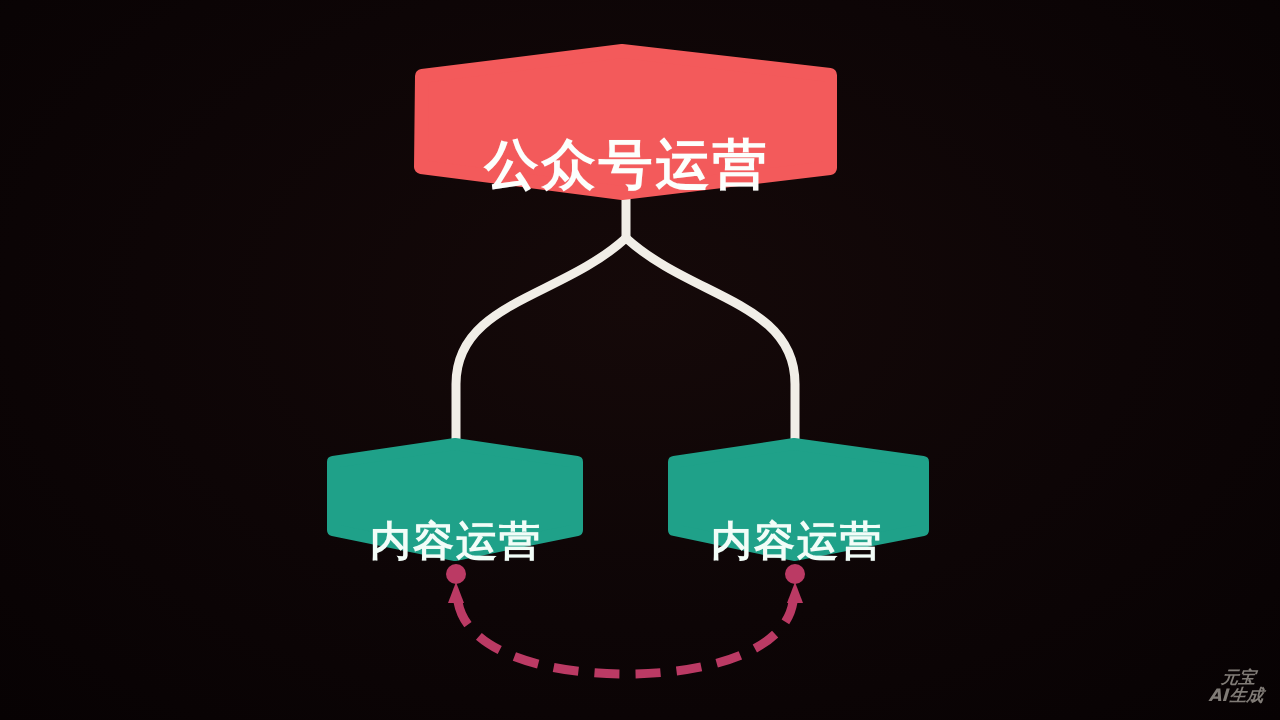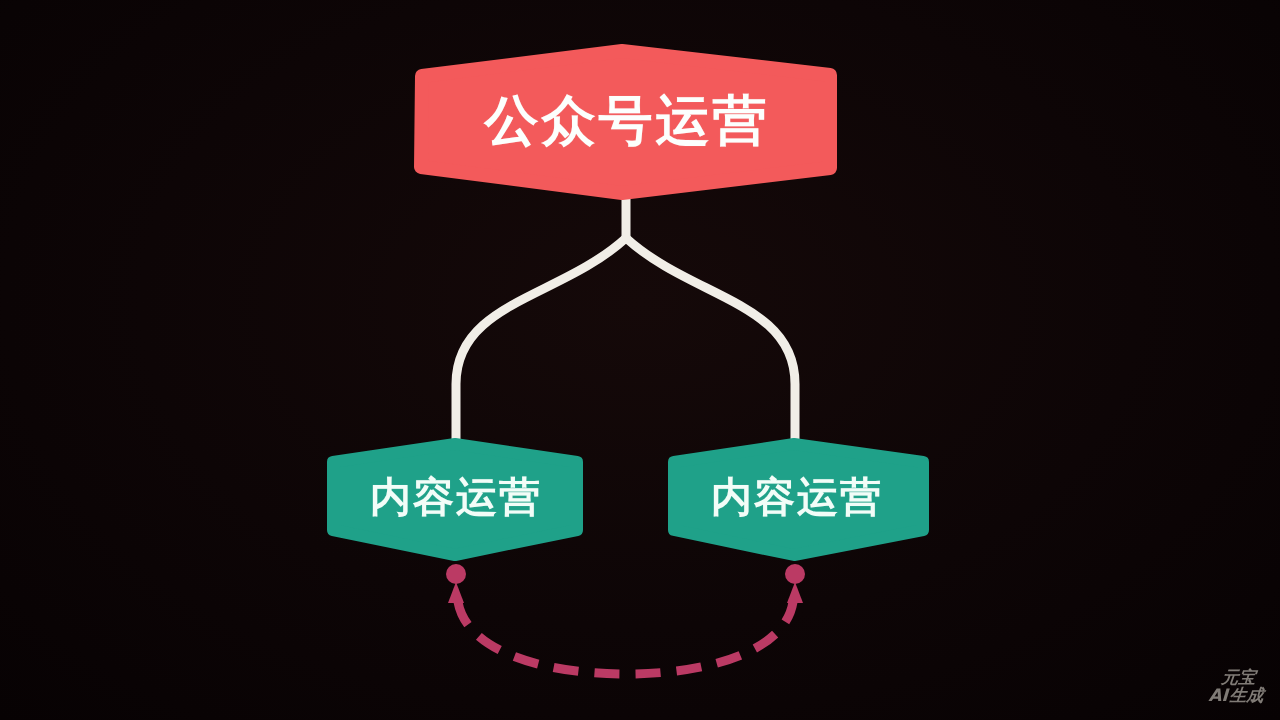--- a/index.html
+++ b/index.html
@@ -26,20 +26,21 @@
     height: 720px;
   }
   .node-label {
     position: absolute;
     transform: translate(-50%, -50%);
     text-align: center;
     white-space: nowrap;
     font-weight: bold;
     color: #fcfffd;
     text-shadow: 0 0 1px rgba(255,255,255,0.35);
+    margin-top: 44px;
   }
   .label-root {
     left: 627px;
     top: 121px;
     font-size: 54px;
     letter-spacing: 3px;
   }
   .label-child-left {
     left: 456px;
     top: 497px;

